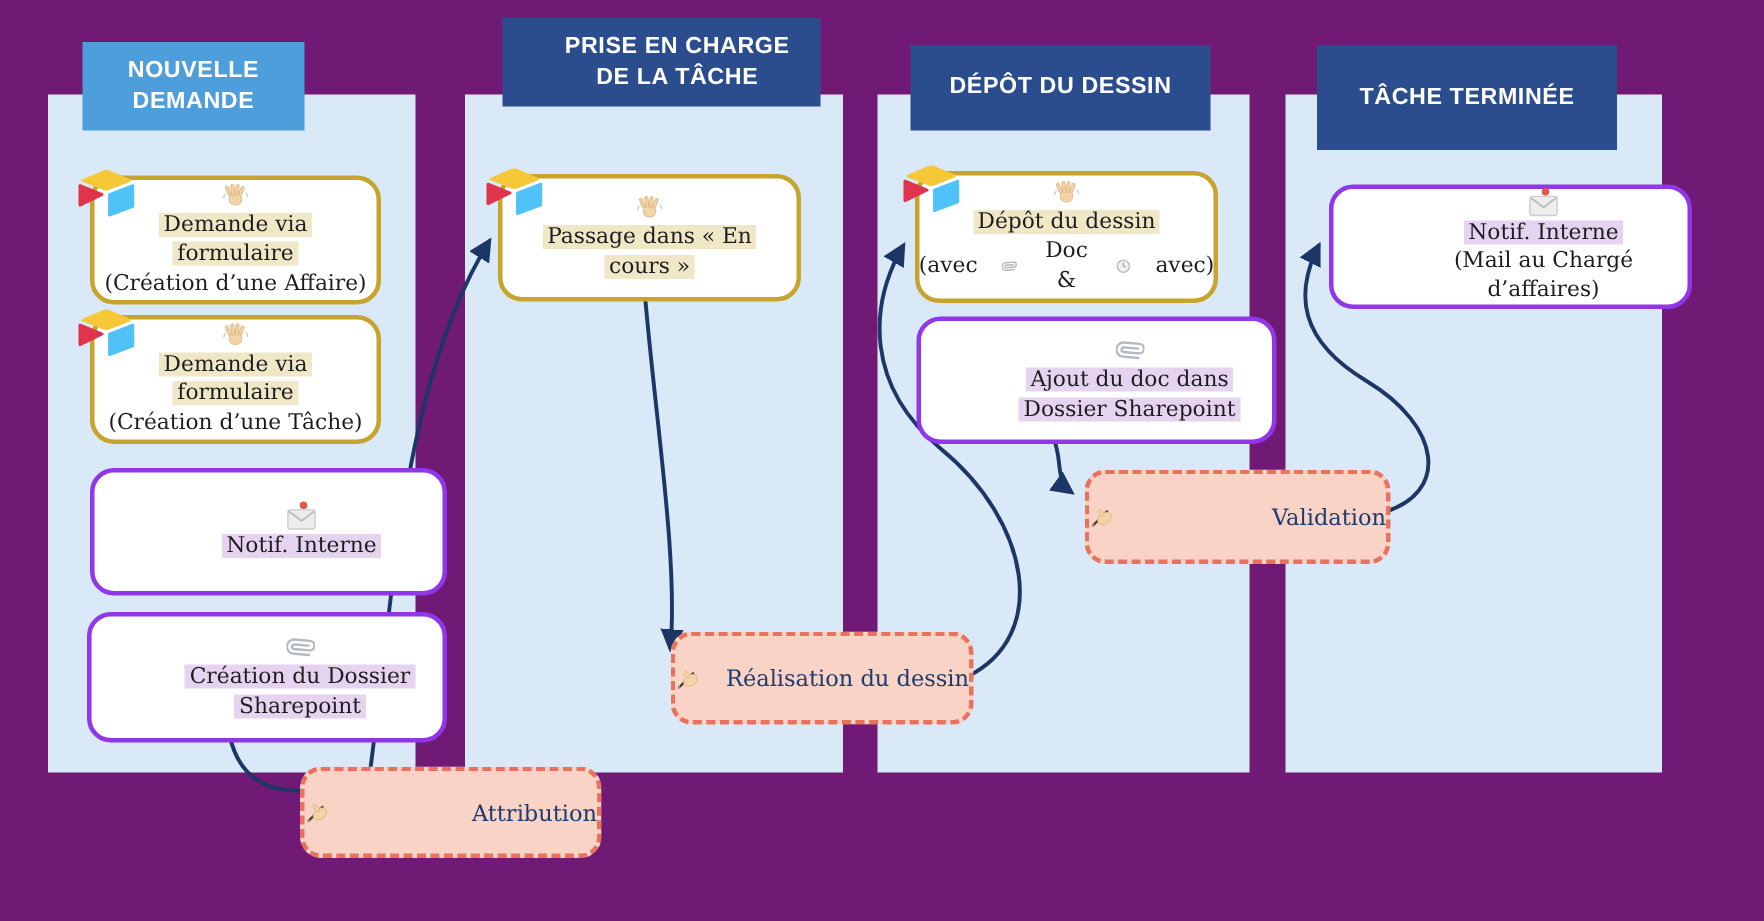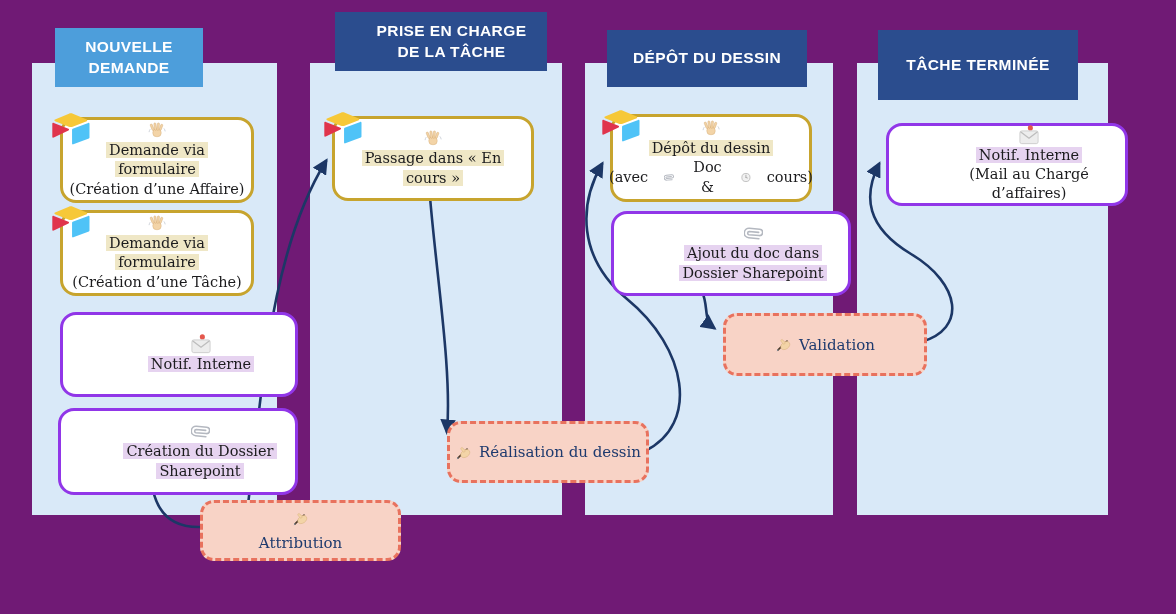--- a/index.html
+++ b/index.html
@@ -39,23 +39,23 @@
   .n-tache{left:60px;top:210px;width:188px;height:80px;}
   .n-notif1{left:60px;top:312px;width:188px;height:79px;}
   .n-dossier{left:58px;top:408px;width:190px;height:81px;}
   .n-passage{left:332px;top:116px;width:196px;height:79px;}
   .n-depot{left:610px;top:114px;width:196px;height:82px;}
   .n-ajout{left:611px;top:211px;width:190px;height:79px;}
   .n-notif2{left:886px;top:123px;width:192px;height:77px;}
   .txtwrap{max-width:178px;}
   .sticker{position:absolute;z-index:2;background:var(--salmon-bg);
     border:3px dashed var(--salmon-border);border-radius:14px;
-    display:flex;align-items:center;justify-content:center;gap:7px;
+    display:flex;align-items:center;justify-content:space-between;gap:7px;
     color:var(--navy-text);font-size:15px;}
-  .n-attribution{left:200px;top:500px;width:195px;height:55px;flex-direction:column;}
+  .n-attribution{left:200px;top:511px;width:195px;height:55px;}
   .n-realisation{left:447px;top:421px;width:196px;height:56px;}
   .n-validation{left:723px;top:313px;width:198px;height:57px;}
   .subline{display:flex;align-items:center;justify-content:center;gap:16px;}
   svg.icn{display:block;}
 </style>
 </head>
 <body>
 
 <div class="stage">
 
@@ -204,21 +204,21 @@
       <svg class="icn" viewBox="0 0 24 24" width="13" height="13">
         <g transform="rotate(40 12 12)">
           <path d="M21.4,11 l-9.2,9.2 a6,6 0 0 1 -8.5,-8.5 l9.2,-9.2 a4,4 0 0 1 5.7,5.7 l-9.2,9.2 a2,2 0 0 1 -2.8,-2.8 l8.5,-8.5" fill="none" stroke="#b4b8c0" stroke-width="2.4" stroke-linecap="round"></path>
         </g>
       </svg>
       <span>Doc &amp;</span>
       <svg class="icn" viewBox="0 0 16 16" width="13" height="13">
         <circle cx="8" cy="8" r="6.6" fill="#f1f1f1" stroke="#b9b9b9" stroke-width="1.4"></circle>
         <path d="M8,8 L8,4.2 M8,8 L10.4,8.8" stroke="#9a9a9a" stroke-width="1.2" stroke-linecap="round"></path>
       </svg>
-      <span>cours)</span>
+      <span>avec)</span>
     </div>
   </div>
 
   <div class="node viol n-ajout">
     <div class="icon-line">
       <svg class="icn" viewBox="0 0 24 24" width="19" height="19">
         <g transform="rotate(50 12 12)">
           <path d="M21.4,11 l-9.2,9.2 a6,6 0 0 1 -8.5,-8.5 l9.2,-9.2 a4,4 0 0 1 5.7,5.7 l-9.2,9.2 a2,2 0 0 1 -2.8,-2.8 l8.5,-8.5" fill="none" stroke="#b4b8c0" stroke-width="2" stroke-linecap="round"></path>
         </g>
       </svg>

